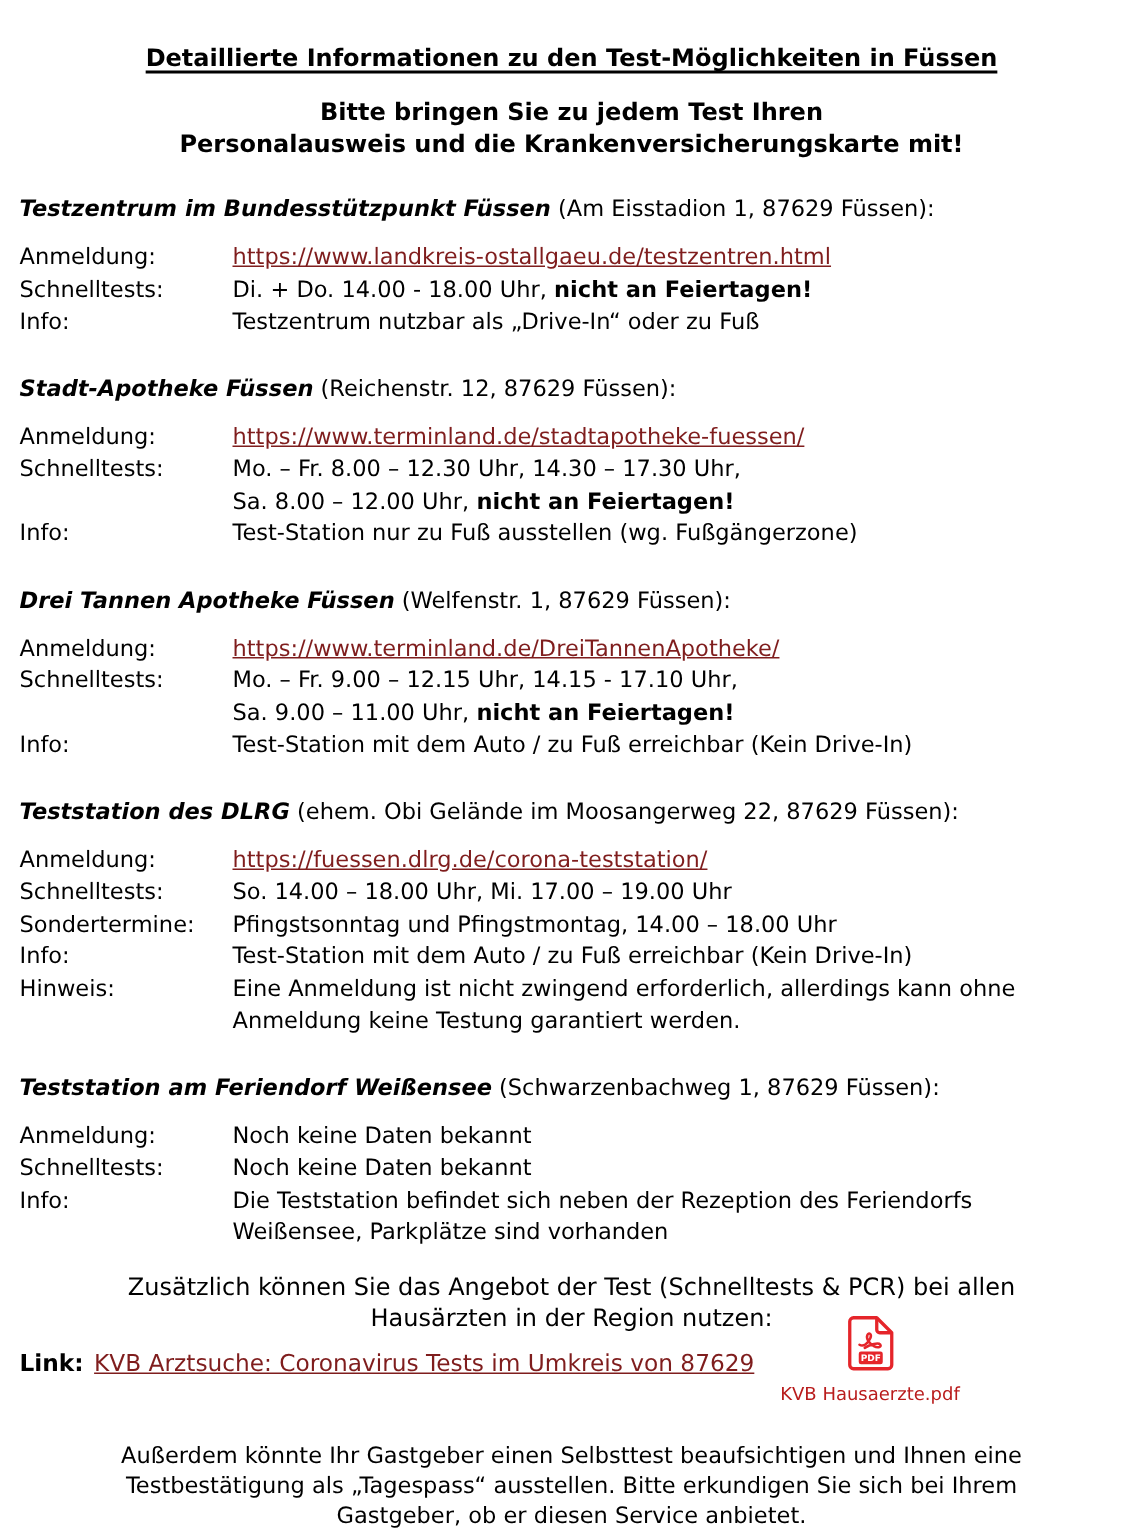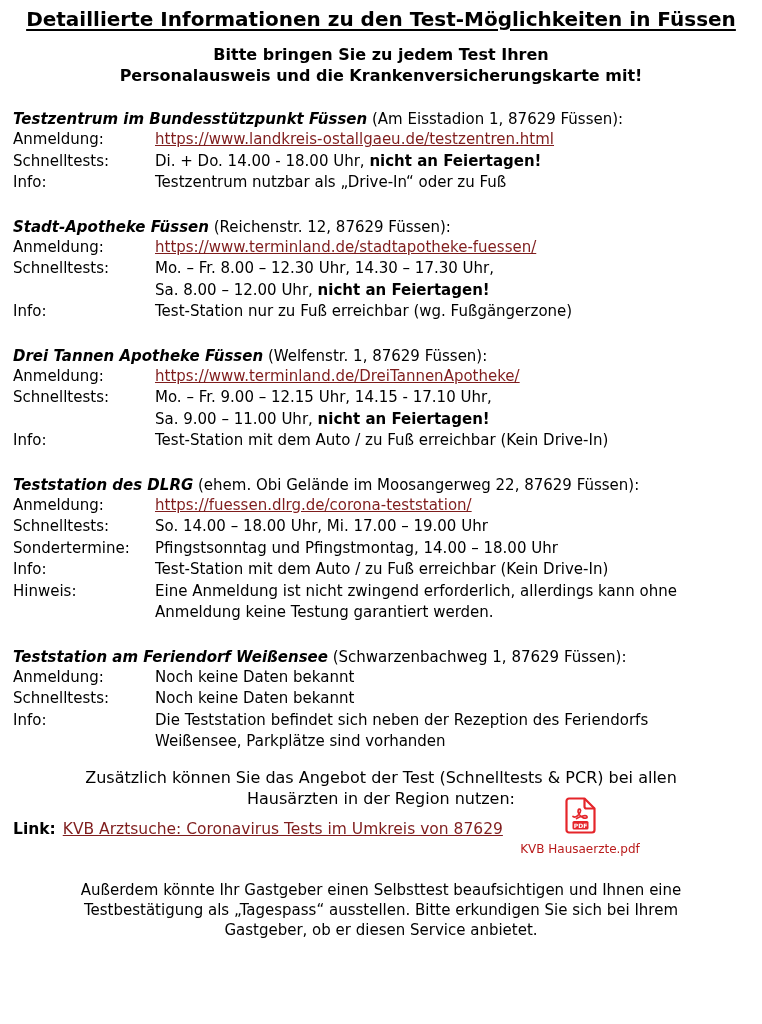--- a/index.html
+++ b/index.html
@@ -10,37 +10,38 @@
     background: #ffffff;
     color: #000000;
     font-family: "DejaVu Sans", "Liberation Sans", sans-serif;
     font-size: 15px;
     line-height: 21.5px;
     overflow: hidden;
   }
   .doc-title {
     text-align: center;
     font-weight: bold;
-    font-size: 20px;
+    font-size: 16px;
     line-height: 26px;
     text-decoration: underline;
     text-decoration-thickness: 2px;
     text-underline-offset: 3px;
+    margin-top: 20px;
   }
   .doc-subtitle {
     margin-top: 12px;
     text-align: center;
     font-weight: bold;
     font-size: 16px;
     line-height: 21px;
   }
   .section { margin-top: 24px; }
   .sec-head { line-height: 19px; }
   .sec-head b { font-weight: bold; font-style: italic; }
-  .rows { }
+  .rows { margin-top: 12px; }
   .row { display: flex; }
   .lbl { width: 142px; flex: 0 0 142px; }
   .val { flex: 1 1 auto; }
   a.link {
     color: #7f1d1d;
     text-decoration: underline;
     cursor: pointer;
   }
   b, .b { font-weight: bold; }
   .footer { position: relative; margin-top: 14px; }
@@ -115,21 +116,21 @@
     </div>
     <div class="row">
       <span class="lbl">Schnelltests:</span>
       <div class="val">
         <div>Mo. – Fr. 8.00 – 12.30 Uhr, 14.30 – 17.30 Uhr,</div>
         <div><span>Sa. 8.00 – 12.00 Uhr, </span><b>nicht an Feiertagen!</b></div>
       </div>
     </div>
     <div class="row">
       <span class="lbl">Info:</span>
-      <span class="val">Test-Station nur zu Fuß erreichbar (wg. Fußgängerzone)</span>
+      <span class="val">Test-Station nur zu Fuß ausstellen (wg. Fußgängerzone)</span>
     </div>
   </div>
 </div>
 
 <div class="section">
   <div class="sec-head">
     <b>Drei Tannen Apotheke Füssen</b><span> (Welfenstr. 1, 87629 Füssen):</span>
   </div>
   <div class="rows">
     <div class="row">

